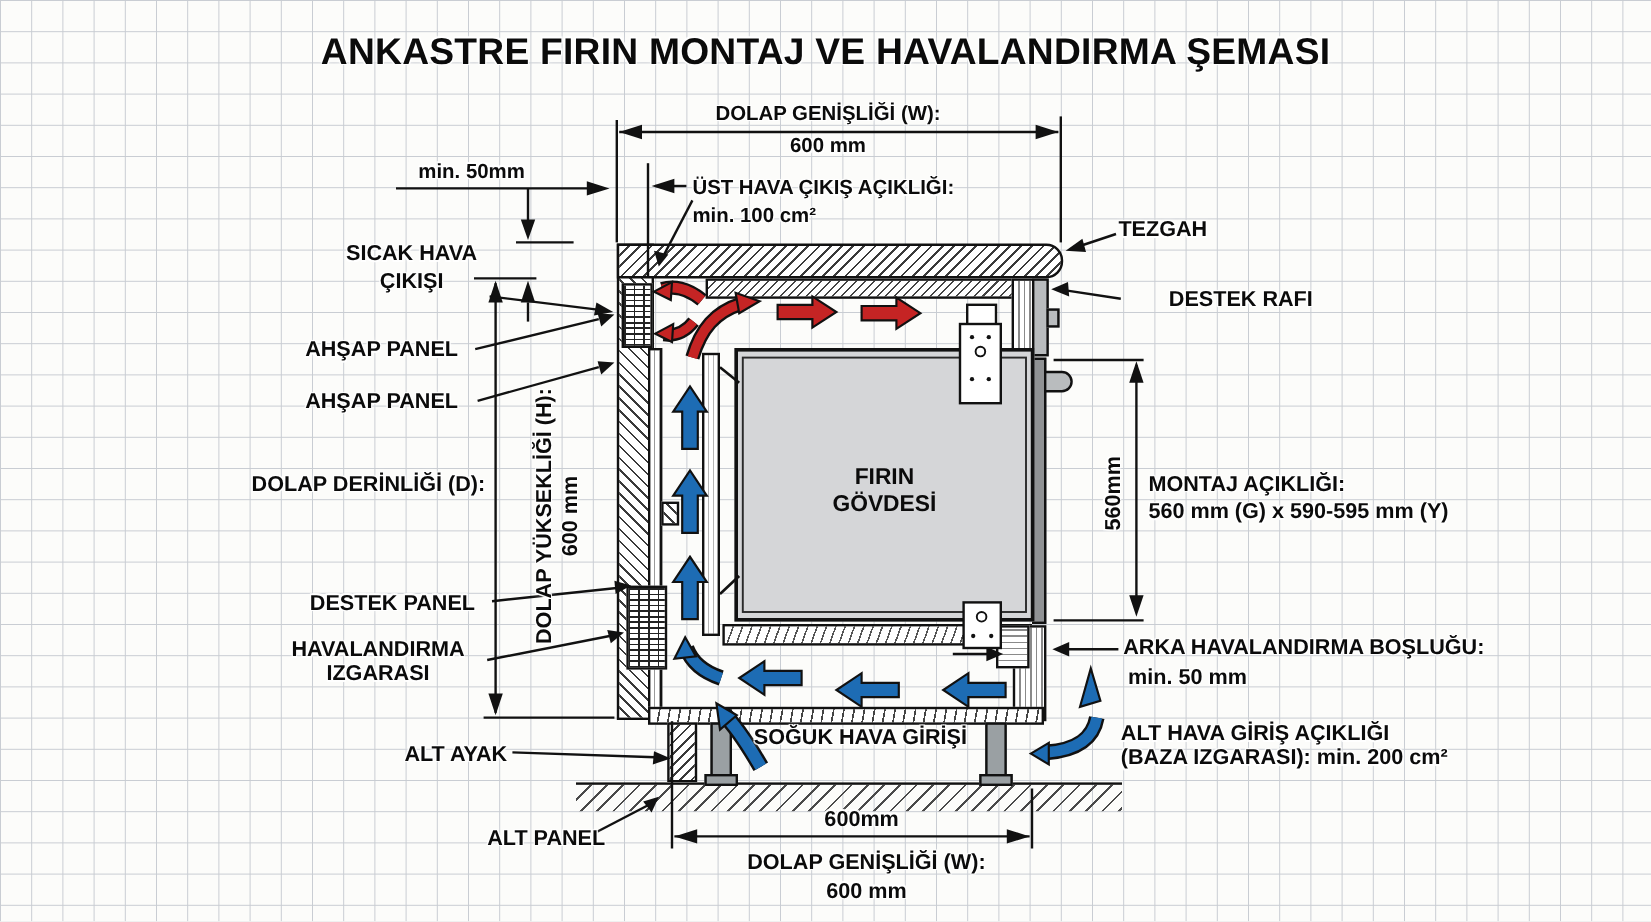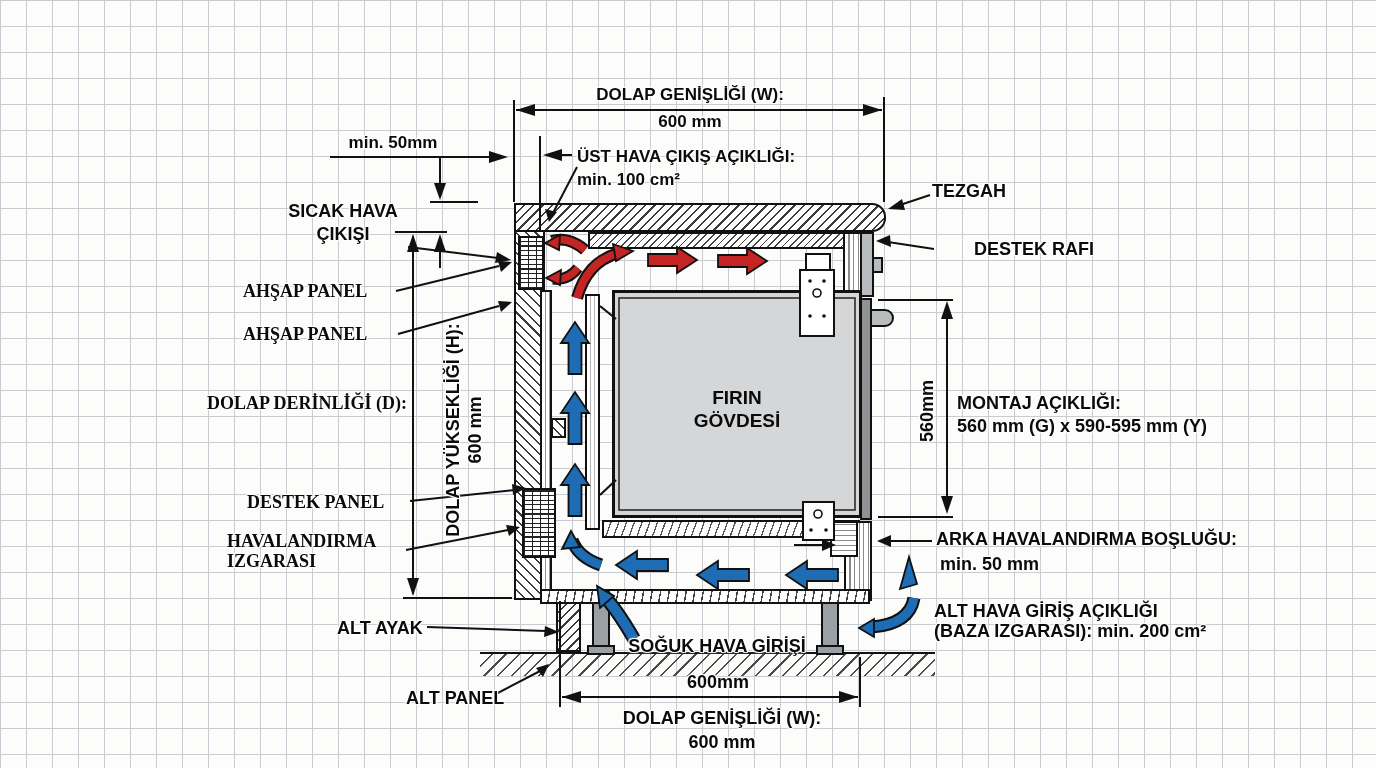--- a/index.html
+++ b/index.html
@@ -22,21 +22,21 @@
   .grain-h{background-image:repeating-linear-gradient(0deg,transparent 0 4px,#8a8a8a 4px 5.1px);}
   .grille{background-image:repeating-linear-gradient(0deg,#222 0 1.3px,transparent 1.3px 4.6px),
                           repeating-linear-gradient(90deg,#222 0 1.3px,transparent 1.3px 8px);}
   .gray{background:#b9bcbe;}
   .oven{background:#d5d6d8;border-width:3px;}
   .lbl{position:absolute;font-weight:bold;font-size:18px;line-height:1.2;white-space:nowrap;
        text-shadow:-1px -1px 0 rgba(255,255,255,.85),1px -1px 0 rgba(255,255,255,.85),
                    -1px 1px 0 rgba(255,255,255,.85),1px 1px 0 rgba(255,255,255,.85),
                     0 0 5px rgba(255,255,255,.8);}
   .ctr{text-align:center;}
-  .rgt{text-align:left;font-family:Liberation Serif, serif;}
+  .rgt{text-align:center;}
   .title{font-size:31px;letter-spacing:.2px;}
   .rot{transform:rotate(-90deg);}
   svg.overlay{position:absolute;left:0;top:0;pointer-events:none;}
   .ink{stroke:#111;}
   .hot-f{fill:var(--hot);stroke:#111;stroke-width:1.8;}
   .hot-s{stroke:var(--hot);}
   .cold-f{fill:var(--cold);stroke:#111;stroke-width:1.8;}
   .cold-s{stroke:var(--cold);}
   .blk{fill:#111;}
 </style>
@@ -189,20 +189,21 @@
       </g>
       <g>
         <rect x="803" y="502" width="31" height="38" fill="#fff" stroke="#111" stroke-width="2"></rect>
         <circle cx="818" cy="514" r="4" fill="none" stroke="#111" stroke-width="1.6"></circle>
         <circle cx="811" cy="530" r="1.8" fill="#111"></circle>
           <circle cx="826" cy="530" r="1.8" fill="#111"></circle>
       </g>
     </g>
   </svg>
 
+  <div class="lbl title ctr" style="left:238px;top:24px;width:900px;">ANKASTRE FIRIN MONTAJ VE HAVALANDIRMA ŞEMASI</div>
 
   <div class="lbl ctr" style="left:540px;top:85px;width:300px;font-size:17px;">DOLAP GENİŞLİĞİ (W):</div>
   <div class="lbl ctr" style="left:540px;top:112px;width:300px;font-size:17px;">600 mm</div>
   <div class="lbl ctr" style="left:323px;top:133px;width:140px;font-size:17px;">min. 50mm</div>
   <div class="lbl" style="left:577px;top:147px;font-size:17px;">ÜST HAVA ÇIKIŞ AÇIKLIĞI:</div>
   <div class="lbl" style="left:577px;top:170px;font-size:17px;">min. 100 cm²</div>
   <div class="lbl" style="left:932px;top:181px;">TEZGAH</div>
   <div class="lbl ctr" style="left:273px;top:201px;width:140px;">SICAK HAVA</div>
   <div class="lbl ctr" style="left:273px;top:224px;width:140px;">ÇIKIŞI</div>
   <div class="lbl" style="left:938px;top:239px;margin-left:36px;">DESTEK RAFI</div>
@@ -224,19 +225,19 @@
 
   <div class="lbl rgt" style="left:247px;top:492px;width:160px;">DESTEK PANEL</div>
   <div class="lbl rgt" style="left:227px;top:531px;width:176px;">HAVALANDIRMA</div>
   <div class="lbl rgt" style="left:227px;top:551px;width:176px;">IZGARASI</div>
 
   <div class="lbl" style="left:936px;top:529px;">ARKA HAVALANDIRMA BOŞLUĞU:</div>
   <div class="lbl" style="left:940px;top:554px;">min. 50 mm</div>
   <div class="lbl" style="left:934px;top:601px;">ALT HAVA GİRİŞ AÇIKLIĞI</div>
   <div class="lbl" style="left:934px;top:621px;">(BAZA IZGARASI): min. 200 cm²</div>
 
-  <div class="lbl ctr" style="left:597px;top:636px;width:240px;">SOĞUK HAVA GİRİŞİ</div>
+  <div class="lbl ctr" style="left:597px;top:604px;width:240px;">SOĞUK HAVA GİRİŞİ</div>
   <div class="lbl" style="left:337px;top:618px;">ALT AYAK</div>
   <div class="lbl" style="left:406px;top:688px;">ALT PANEL</div>
   <div class="lbl ctr" style="left:648px;top:672px;width:140px;">600mm</div>
   <div class="lbl ctr" style="left:572px;top:708px;width:300px;">DOLAP GENİŞLİĞİ (W):</div>
   <div class="lbl ctr" style="left:572px;top:732px;width:300px;">600 mm</div>
 </div>
 
 </body></html>

